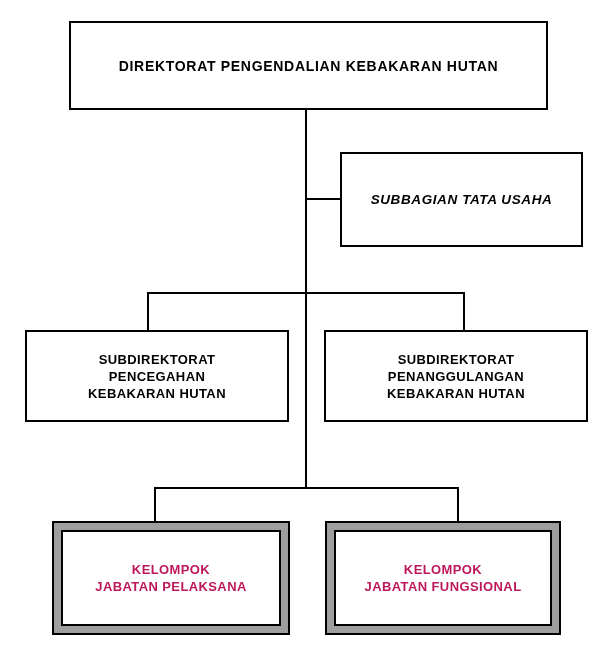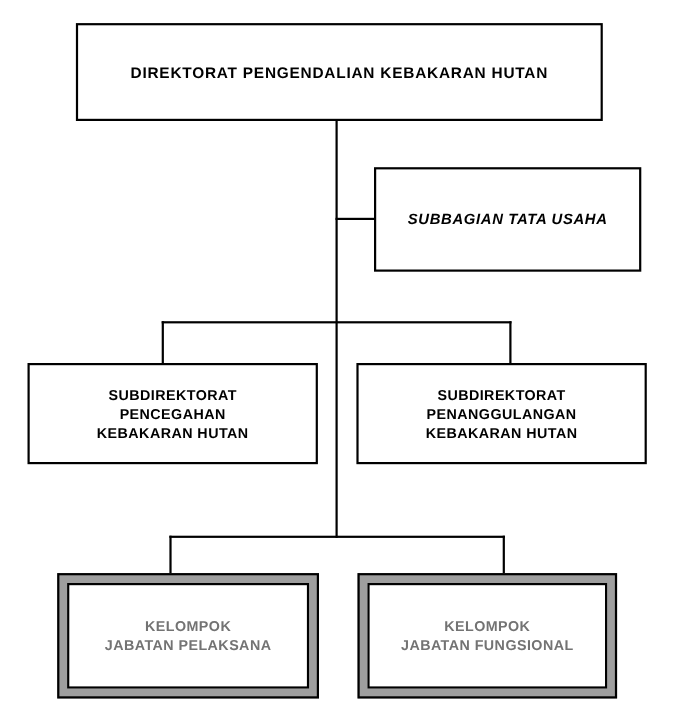--- a/index.html
+++ b/index.html
@@ -94,21 +94,21 @@
     height: 100%;
     background: #ffffff;
     border: 2px solid #000000;
     display: flex;
     align-items: center;
     justify-content: center;
     text-align: center;
   }
   .node-group .label {
     font-weight: bold;
-    color: #737373;
+    color: #be185d;
     font-size: 13px;
     line-height: 17px;
     letter-spacing: 0.4px;
     white-space: pre-line;
   }
   #node-kelompok-pelaksana {
     left: 52px;
     top: 521px;
     width: 238px;
     height: 114px;

